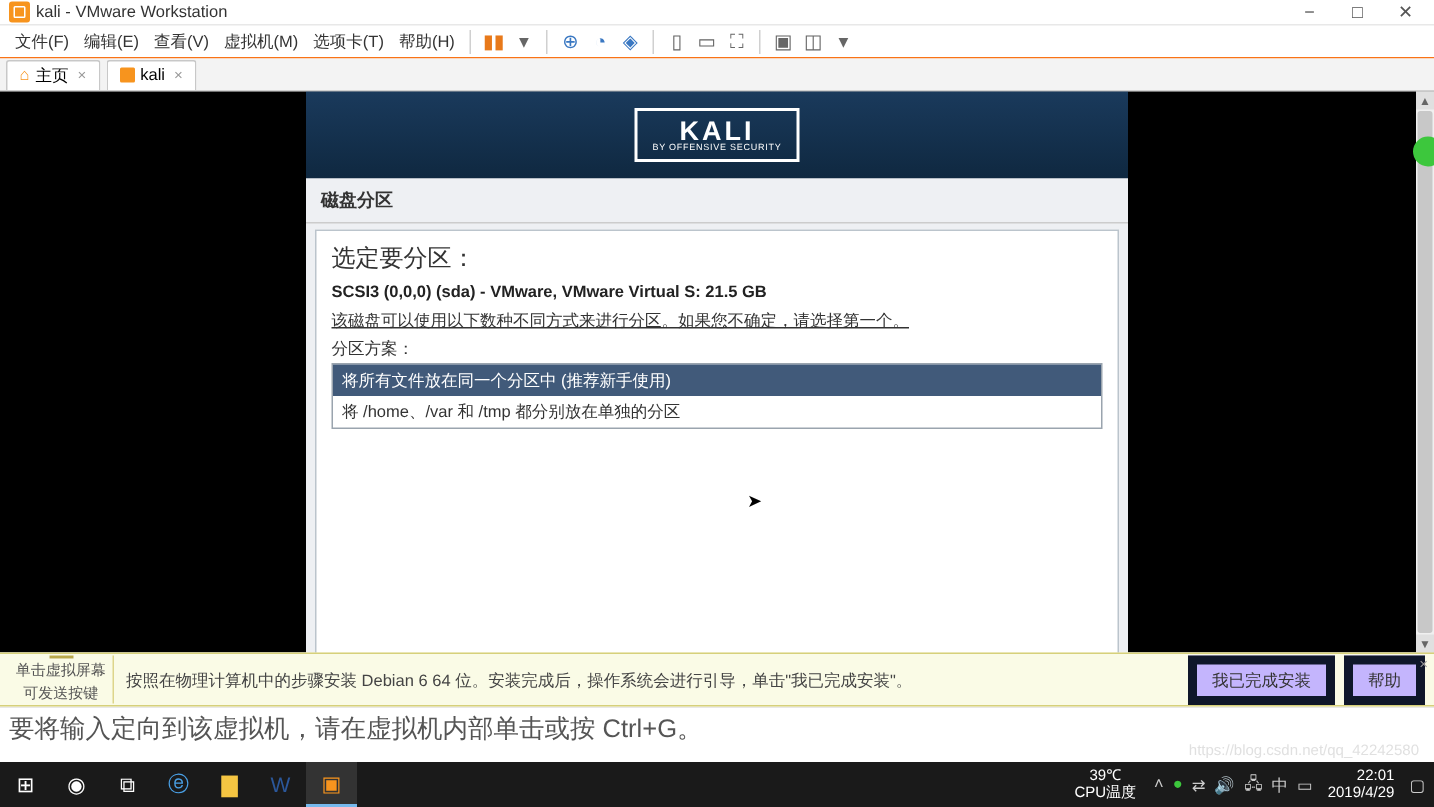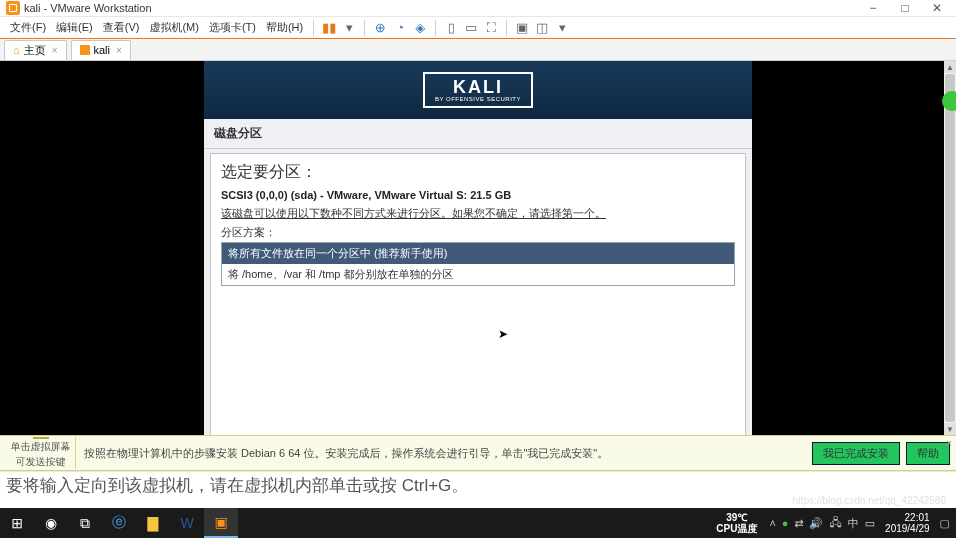--- a/index.html
+++ b/index.html
@@ -38,29 +38,29 @@
 .desc-text { font-size: 11px; color: #333; margin-bottom: 4px; text-decoration: underline; }
 .scheme-label { font-size: 11px; color: #333; margin-bottom: 2px; }
 .option-list { border: 1px solid #9aa4ae; }
 .option { padding: 3px 6px; font-size: 11px; color: #333; }
 .option.selected { background: #415a7a; color: #fff; }
 .help-bar { height: 36px; background: #fafbe6; border-top: 1px solid #d6d07a; border-bottom: 1px solid #d6d07a; display: flex; align-items: center; padding: 0 6px; gap: 8px; position: relative; }
 .help-icon-wrap { width: 70px; display:flex; flex-direction:column; align-items:center; justify-content:center; font-size:10px; color:#555; gap:1px; padding:0 4px; border-right:1px solid #ddd58a; height:32px; }
 .help-icon { width: 16px; height: 14px; border: 1px solid #b8a84a; background: #fff; position: relative; }
 .help-text { flex: 1; font-size: 11px; color: #444; }
 .help-btns { display: flex; gap: 6px; }
-.help-btn { border: 1px solid #0f172a; background: #22c55e; padding: 3px 10px; font-size: 11px; color: #333; font-family: Liberation Mono, monospace; }
+.help-btn { border: 6px solid #0f172a; background: #c4b5fd; padding: 3px 10px; font-size: 11px; color: #333; font-family: Liberation Mono, monospace; }
 .help-close { position:absolute; right:4px; top:2px; color:#999; font-size:10px; }
 .statusline { height: 18px; background: #fff; font-size: 17px; color: #555; padding: 2px 6px; border-top: 1px solid #e8e8e8; }
 .taskbar { position: absolute; left: 0; right: 0; bottom: 0; height: 30px; background: #1a1a1a; display: flex; align-items: center; color: #fff; }
 .task-icon { width: 34px; height: 30px; display: flex; align-items: center; justify-content: center; font-size: 14px; color: #fff; }
 .task-icon.active { background: #333; border-bottom: 2px solid #76b9ed; }
 .task-spacer { flex: 1; }
 .tray { display: flex; align-items: center; gap: 6px; padding: 0 6px; font-size: 10px; }
-.tray-temp { text-align: center; line-height: 1.1; font-size: 10px; padding-right:6px;font-weight:bold; }
+.tray-temp { text-align: center; line-height: 1.1; font-size: 10px; padding-right:6px; }
 .tray-icons { display: flex; gap: 3px; color: #ccc; font-size: 11px; }
 .tray-clock { text-align: right; line-height: 1.1; font-size: 10px; padding: 0 4px; }
 .watermark { position:absolute; right:10px; bottom:32px; color:#ccc; font-size:10px; opacity:.6; }
 .cursor { position:absolute; left:498px; top:266px; font-size:12px; color:#000; pointer-events:none; }
 </style>
 </head>
 <body>
 
 <div class="titlebar">
   <span class="app-icon"></span>

